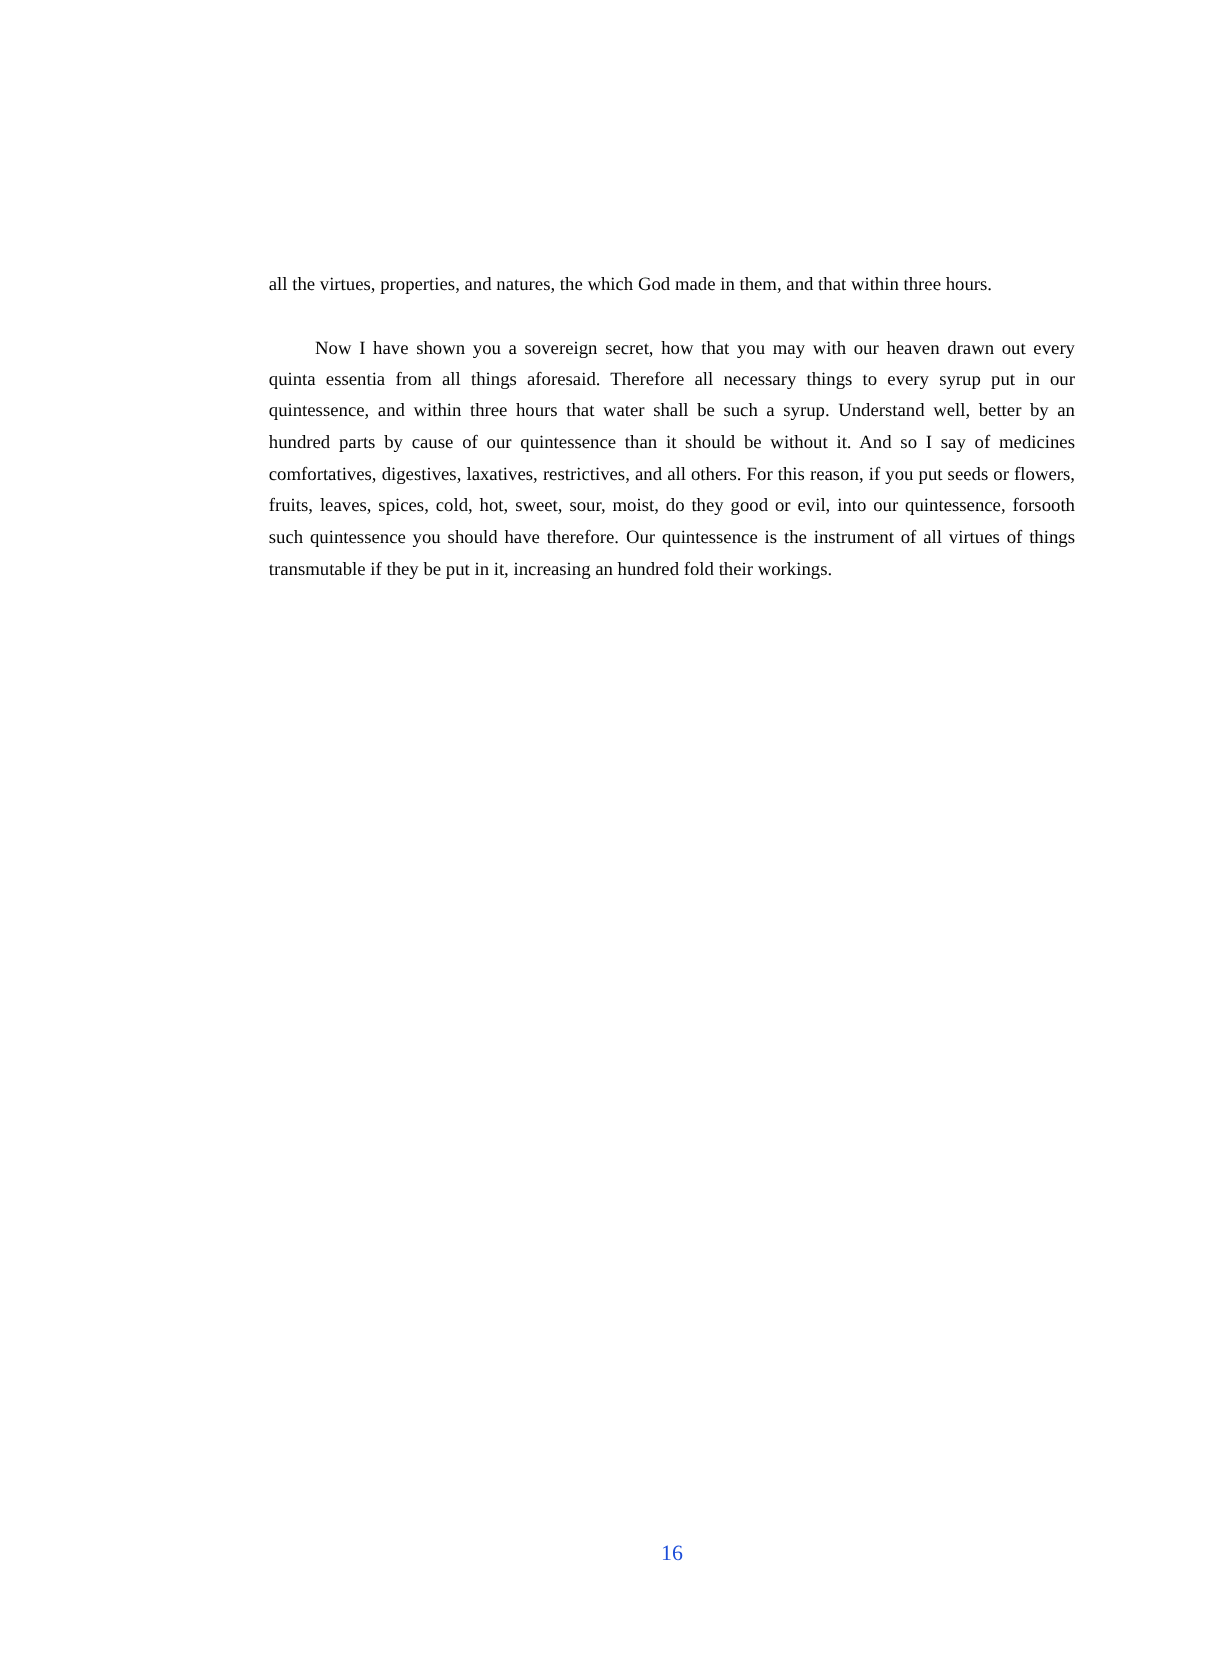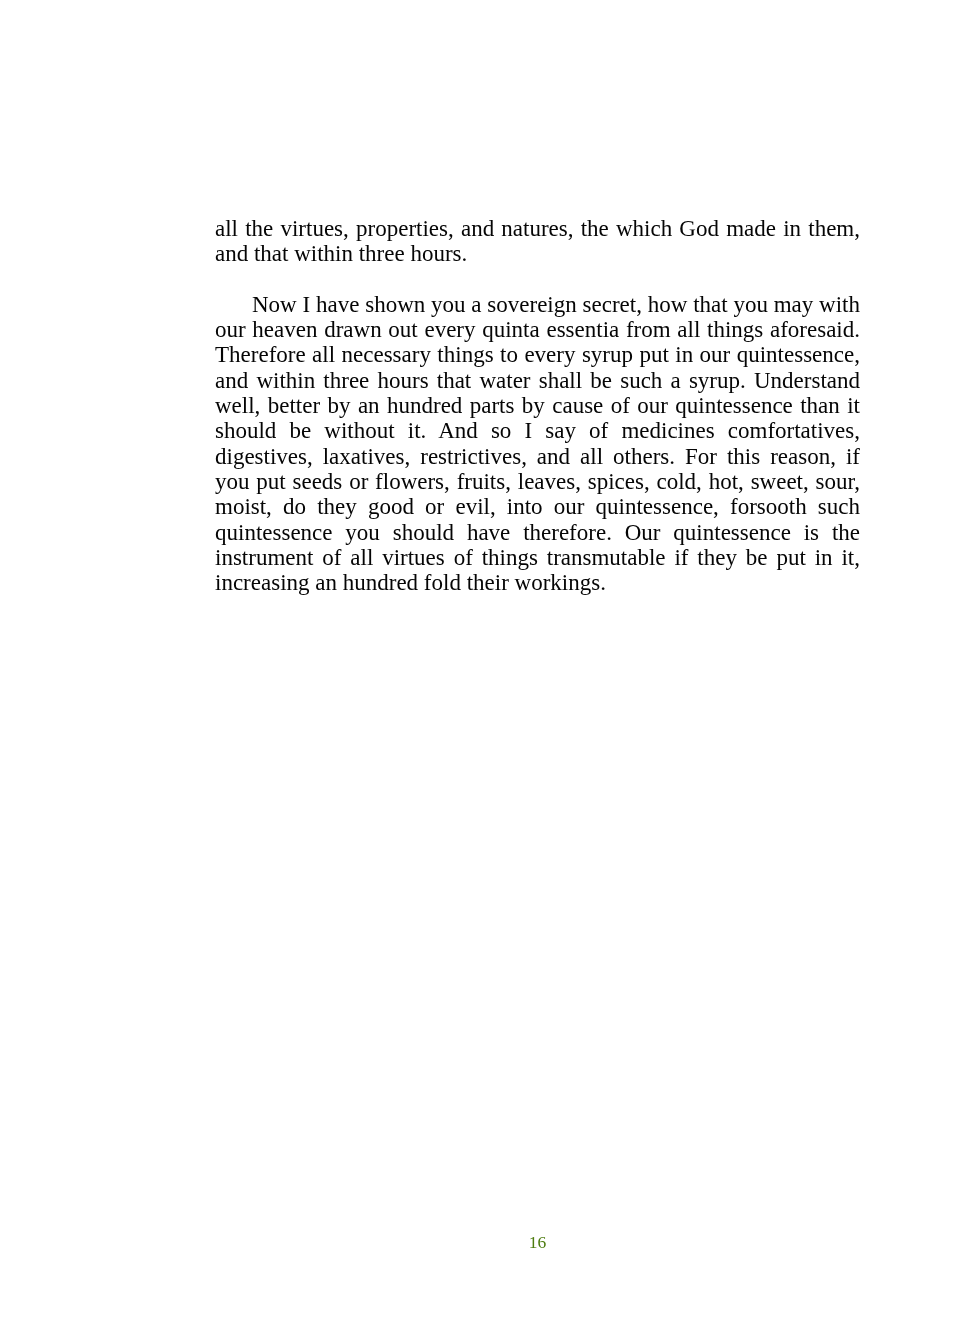--- a/index.html
+++ b/index.html
@@ -13,21 +13,21 @@
     height: 1324px;
     background: #ffffff;
     overflow: hidden;
   }
   .text-block {
     position: absolute;
     left: 215px;
     top: 216px;
     width: 645px;
     font-family: "Liberation Serif", "DejaVu Serif", serif;
-    font-size: 23px;
+    font-size: 15px;
     line-height: 25.3px;
     color: #050505;
     text-align: justify;
   }
   .para {
     margin: 0;
     padding: 0;
   }
   .para + .para {
     margin-top: 25.3px; 
@@ -36,21 +36,21 @@
     text-indent: 37px;
   }
   .page-number {
     position: absolute;
     top: 1232px;
     left: 215px;
     width: 645px;
     text-align: center;
     font-family: "Liberation Serif", "DejaVu Serif", serif;
     font-size: 17.5px;
-    color: #4d7c0f;
+    color: #1d4ed8;
   }
 </style>
 </head>
 <body>
 
 <div class="page">
   <div class="text-block">
     <p class="para">all the virtues, properties, and natures, the which God made in them, and that within three hours.</p>
     <p class="para indent">Now I have shown you a sovereign secret, how that you may with our heaven drawn out every quinta essentia from all things aforesaid. Therefore all necessary things to every syrup put in our quintessence, and within three hours that water shall be such a syrup. Understand well, better by an hundred parts by cause of our quintessence than it should be without it. And so I say of medicines comfortatives, digestives, laxatives, restrictives, and all others. For this reason, if you put seeds or flowers, fruits, leaves, spices, cold, hot, sweet, sour, moist, do they good or evil, into our quintessence, forsooth such quintessence you should have therefore. Our quintessence is the instrument of all virtues of things transmutable if they be put in it, increasing an hundred fold their workings.</p>
   </div>

